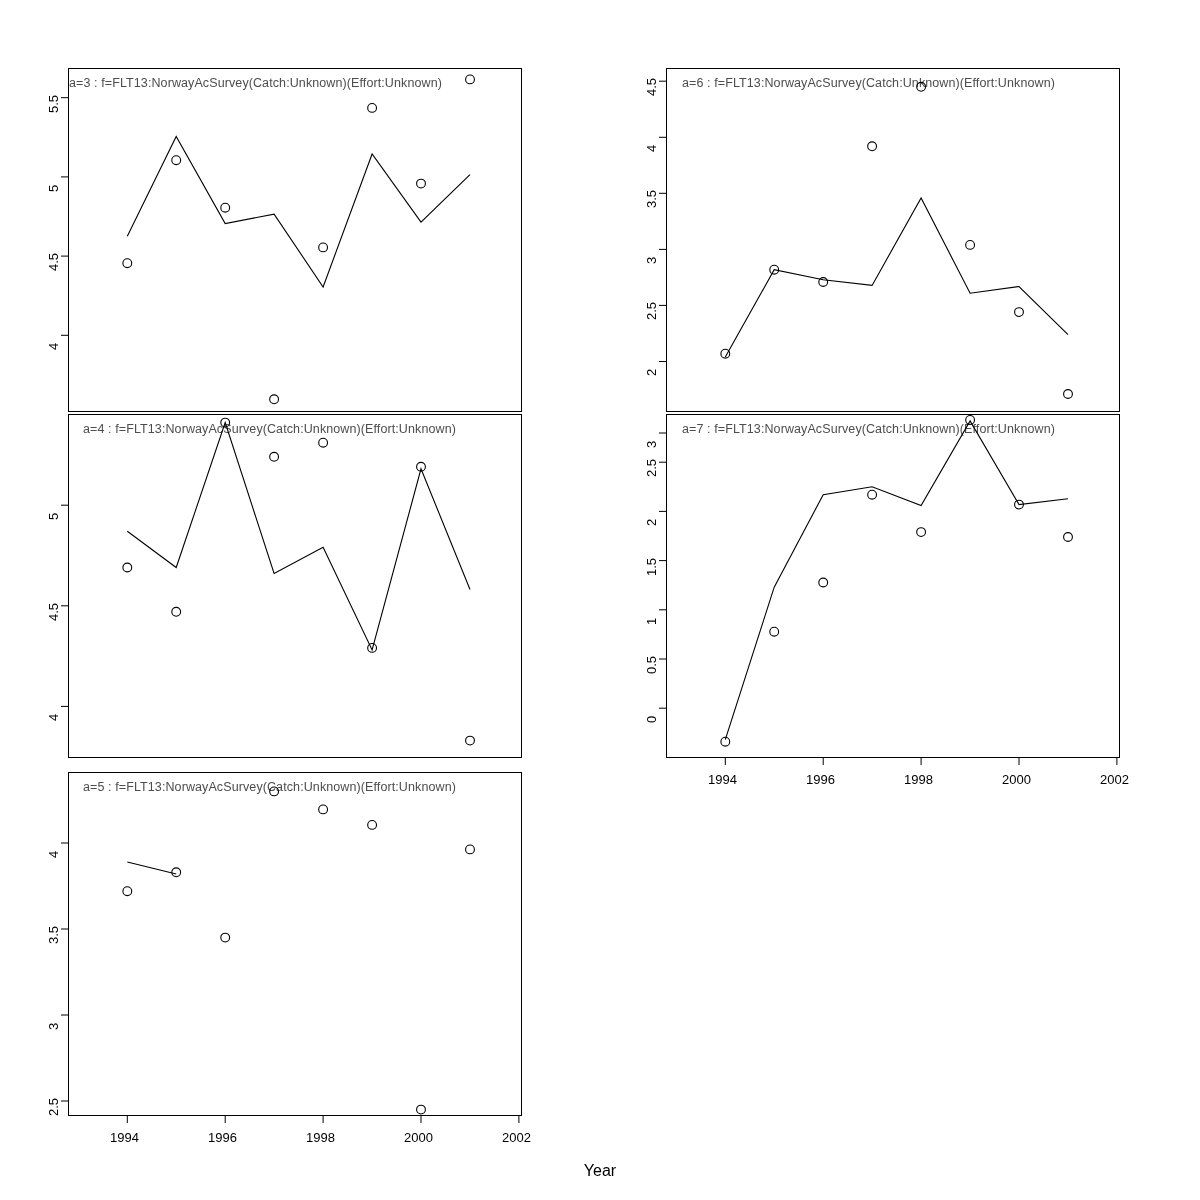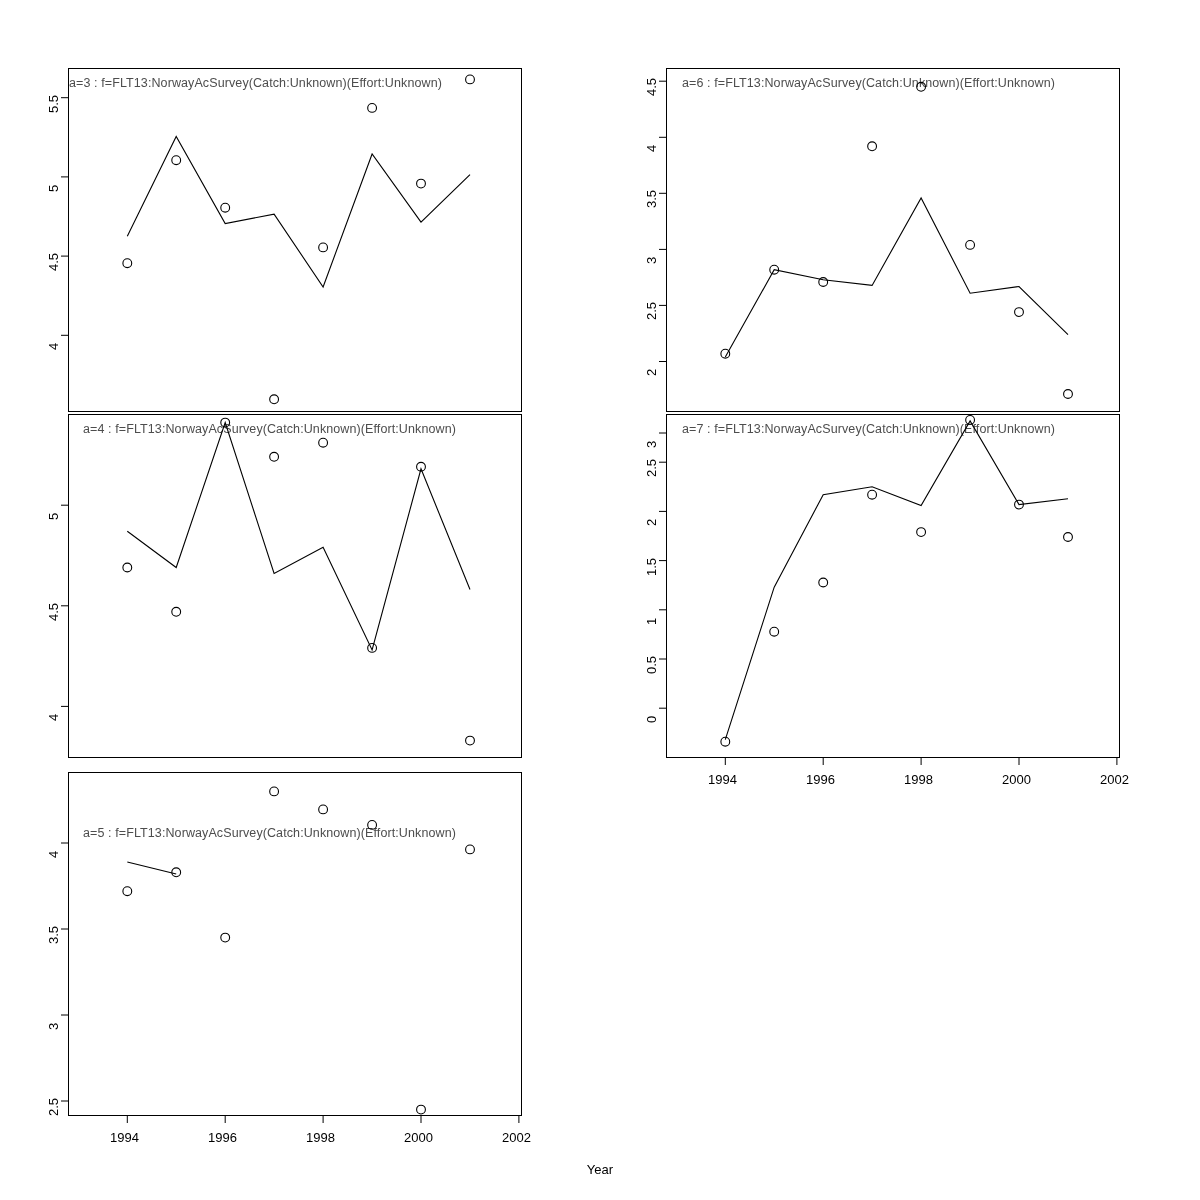--- a/index.html
+++ b/index.html
@@ -31,21 +31,21 @@
     font-size:13px;
     color:#000000;
     white-space:nowrap;
   }
   .ylab{
     transform:rotate(-90deg);
     transform-origin:left top;
   }
   .xtitle{
     position:absolute;
-    font-size:13px;
+    font-size:16px;
     color:#000000;
     text-align:center;
   }
   .tickline{stroke:#000000;stroke-width:1;}
   .dataline{fill:none;stroke:#000000;stroke-width:1.1;}
   .pt{fill:none;stroke:#000000;stroke-width:1.1;}
 </style>
 </head>
 <body>
 
@@ -101,21 +101,21 @@
       <circle class="pt" cx="470.0" cy="740.6" r="4.4"></circle>
     </g>
   </svg>
   <div class="axis-label ylab" style="left:46px;top:721px;">4</div>
   <div class="axis-label ylab" style="left:46px;top:621px;">4.5</div>
   <div class="axis-label ylab" style="left:46px;top:520px;">5</div>
 </div>
 
 <div class="panel">
   <div class="plot-frame" style="left:68px;top:772px;width:454px;height:344px;"></div>
-  <div class="panel-title" style="left:83px;top:780px;margin-top:46px;">a=5  :  f=FLT13:NorwayAcSurvey(Catch:Unknown)(Effort:Unknown)</div>
+  <div class="panel-title" style="left:83px;top:780px;">a=5  :  f=FLT13:NorwayAcSurvey(Catch:Unknown)(Effort:Unknown)</div>
   <svg width="600" height="1200" style="left:0;top:0;">
     <g>
       <line class="tickline" x1="61" y1="1101.0" x2="68" y2="1101.0"></line>
       <line class="tickline" x1="61" y1="1015.0" x2="68" y2="1015.0"></line>
       <line class="tickline" x1="61" y1="929.0" x2="68" y2="929.0"></line>
       <line class="tickline" x1="61" y1="843.0" x2="68" y2="843.0"></line>
     </g>
     <polyline class="dataline" points="127.3,862.0 176.2,874.0 225.2:918.7 225.2,918.7 274.1,791.4 323.1,911.8 372.1,894.6 421.0,994.3 470.0,824.5"></polyline>
     <g>
       <circle class="pt" cx="127.3" cy="891.2" r="4.4"></circle>

